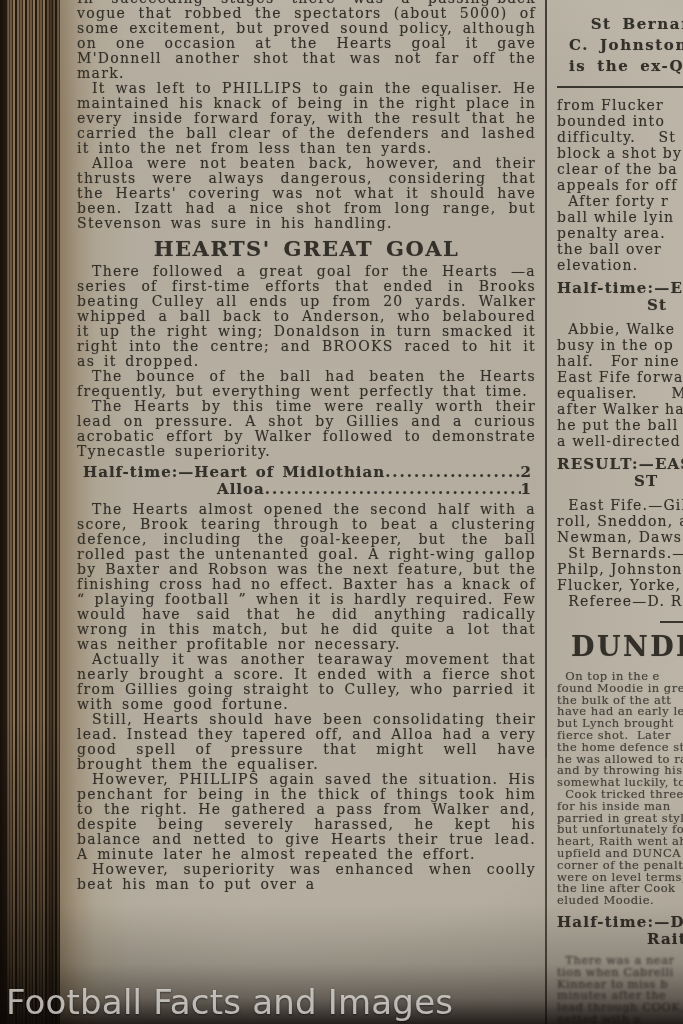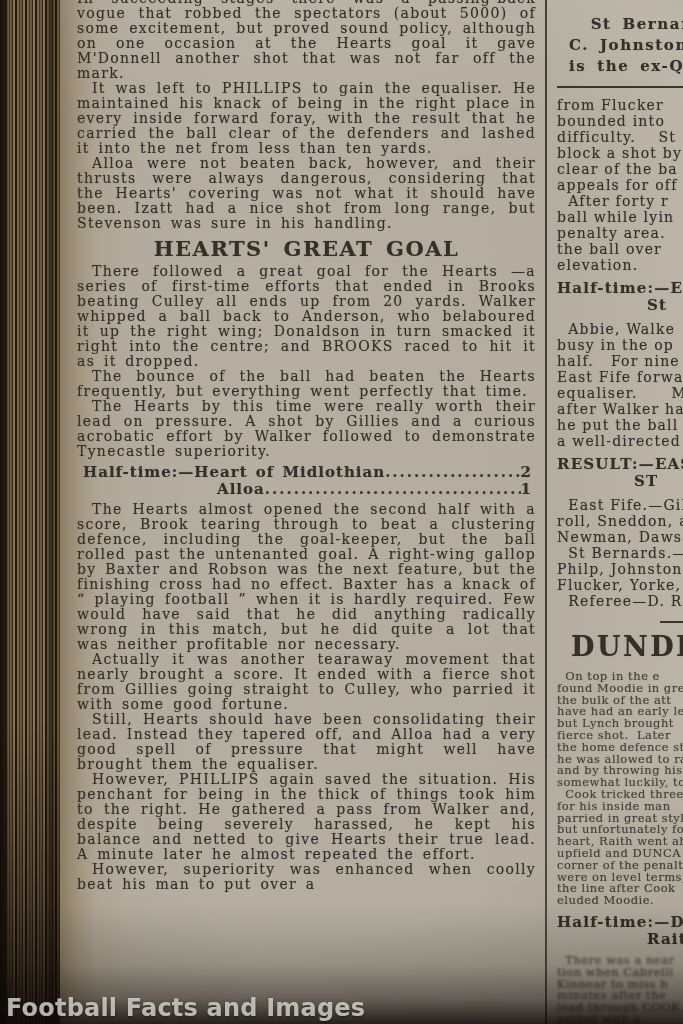--- a/index.html
+++ b/index.html
@@ -83,21 +83,21 @@
   
   .vignette{
     position:absolute;inset:0;pointer-events:none;
     background:
       linear-gradient(0deg,rgba(12,8,5,0.85) 0,rgba(12,8,5,0.45) 26px,rgba(12,8,5,0.18) 60px,rgba(0,0,0,0) 120px),
       radial-gradient(ellipse 120% 90% at 42% 38%,rgba(0,0,0,0) 60%,rgba(18,12,7,0.22) 100%);
   }
   .watermark{
     position:absolute;left:6px;bottom:2px;
     font-family:"DejaVu Sans","Liberation Sans",sans-serif;
-    font-weight:700;font-size:24px;letter-spacing:0.2px;
+    font-weight:400;font-size:34px;letter-spacing:0.2px;
     color:rgba(228,225,221,0.78);
     text-shadow:0 1px 2px rgba(0,0,0,0.45);
   }
 </style>
 </head>
 <body>
 
 <div class="page">
 
   <div class="binding"></div>

